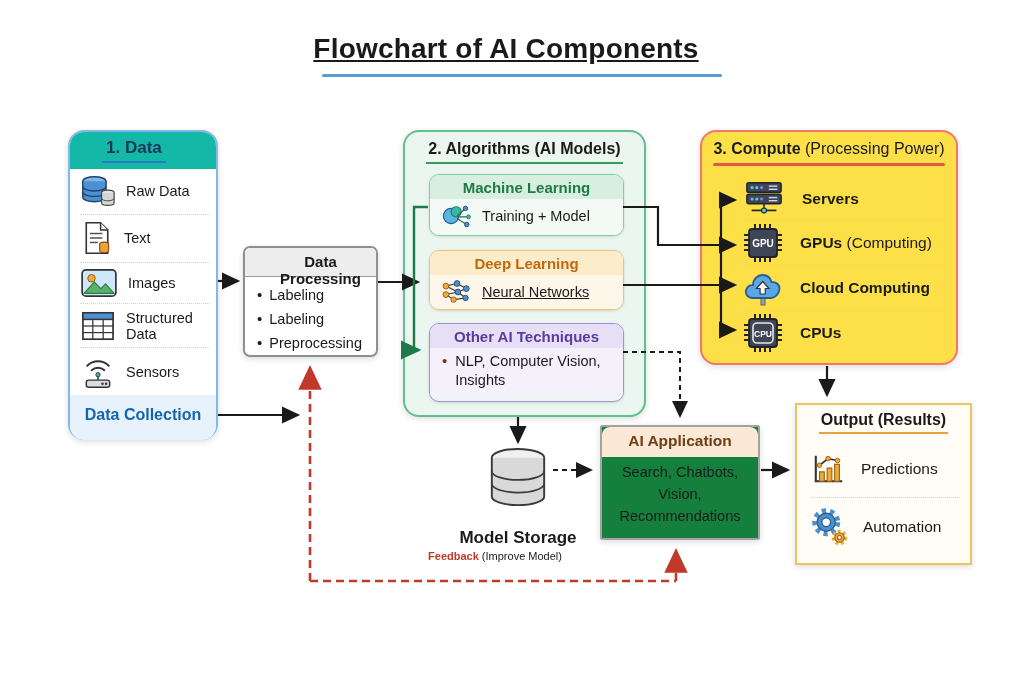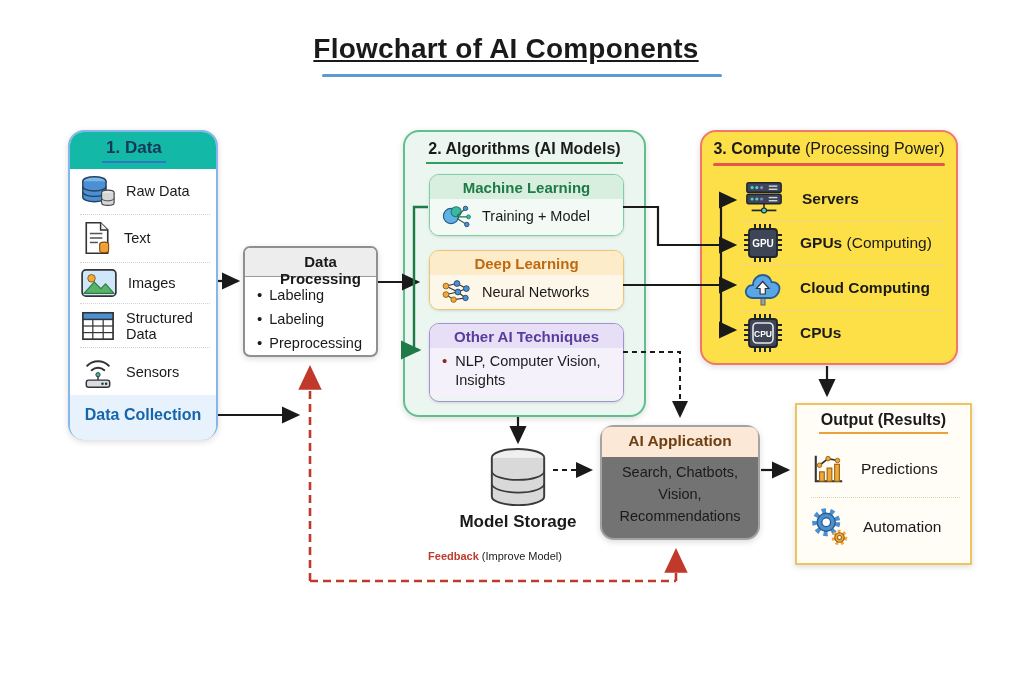--- a/index.html
+++ b/index.html
@@ -49,46 +49,46 @@
                     border-bottom:2.5px solid #2f9e5f; padding:0 2px 4px 2px; }
   .sub { position:absolute; left:24px; width:195px; border-radius:10px; overflow:hidden; box-shadow:0 1px 3px rgba(0,0,0,.12); }
   .sub-head { text-align:center; font-size:15px; font-weight:bold; padding:4px 0 3px 0; }
   .sub-body { display:flex; align-items:center; gap:8px; padding:2px 22px 4px 10px; }
   .sub-body .lbl { font-size:14.5px; }
   .sub-ml { top:42px; height:62px; border:1.5px solid #7ecfa4; }
   .sub-ml .sub-head { background:#d8efe0; color:#1e7a46; }
   .sub-ml .sub-body { background:#f3faf6; }
   .sub-dl { top:118px; height:60px; border:1.5px solid #f1c36f; }
   .sub-dl .sub-head { background:#fcecca; color:#bf6a11; }
-  .sub-dl .sub-body { background:#fdf7ea; }
+  .sub-dl .sub-body { background:#fdf7ea;text-decoration:underline; }
   .sub-ot { top:191px; height:79px; border:1.5px solid #a78fd4; }
   .sub-ot .sub-head { background:#e7dff5; color:#5a3b9e; }
   .sub-ot .sub-body { background:#f5f1fb; align-items:flex-start; padding:4px 6px 6px 12px; height:calc(100% - 27px); }
   .sub-ot .dot { color:#8b2a1a; font-size:15px; line-height:18px; }
   .sub-ot .lbl { font-size:14.5px; line-height:19px; }
 
   
   .comp-box { position:absolute; left:700px; top:130px; width:258px; height:235px;
               background:#fde047; border:2.5px solid #f2766b; border-radius:16px; }
   .comp-head { text-align:center; padding-top:8px; font-size:16px; }
   .comp-head .b { font-weight:bold; }
   .comp-rule { width:232px; height:2.5px; background:#e4574d; margin:5px auto 0 auto; border-radius:2px; }
   .comp-rows { position:absolute; left:40px; right:12px; top:46px; bottom:8px; display:flex; flex-direction:column; }
   .comp-row { flex:1 1 auto; display:flex; align-items:center; gap:16px; }
   .comp-row + .comp-row { border-top:1.5px dotted #e4c9c6; }
   .comp-row .lbl { font-size:15.5px; }
   .comp-row .lbl .b { font-weight:bold; }
 
   
   .storage { position:absolute; left:448px; top:446px; width:140px; text-align:center; }
-  .storage .lbl { margin-top:2px; font-size:17px; font-weight:bold; }
+  .storage .lbl { margin-top:18px; font-size:17px; font-weight:bold; }
 
   
   .app-box { position:absolute; left:600px; top:425px; width:160px; height:115px;
-             background:#737373; border:2px solid #a3a3a3; border-radius:14px; }
+             background:#15803d; border:2px solid #a3a3a3; border-radius:2px; }
   .app-head { height:30px; background:#fbe8d6; border-radius:8px 8px 0 0; text-align:center;
               font-size:15.5px; font-weight:bold; color:#6e3f12; padding-top:5px; }
   .app-body { text-align:center; font-size:14.5px; line-height:22px; padding:4px 6px; }
 
   
   .out-box { position:absolute; left:795px; top:403px; width:177px; height:162px;
              background:#fffdf6; border:2.5px solid #edc55d; border-radius:0; }
   .out-head { text-align:center; padding-top:6px; }
   .out-head span { display:inline-block; font-size:16px; font-weight:bold;
                    border-bottom:2.5px solid #e8a33d; padding:0 2px 3px 2px; }

